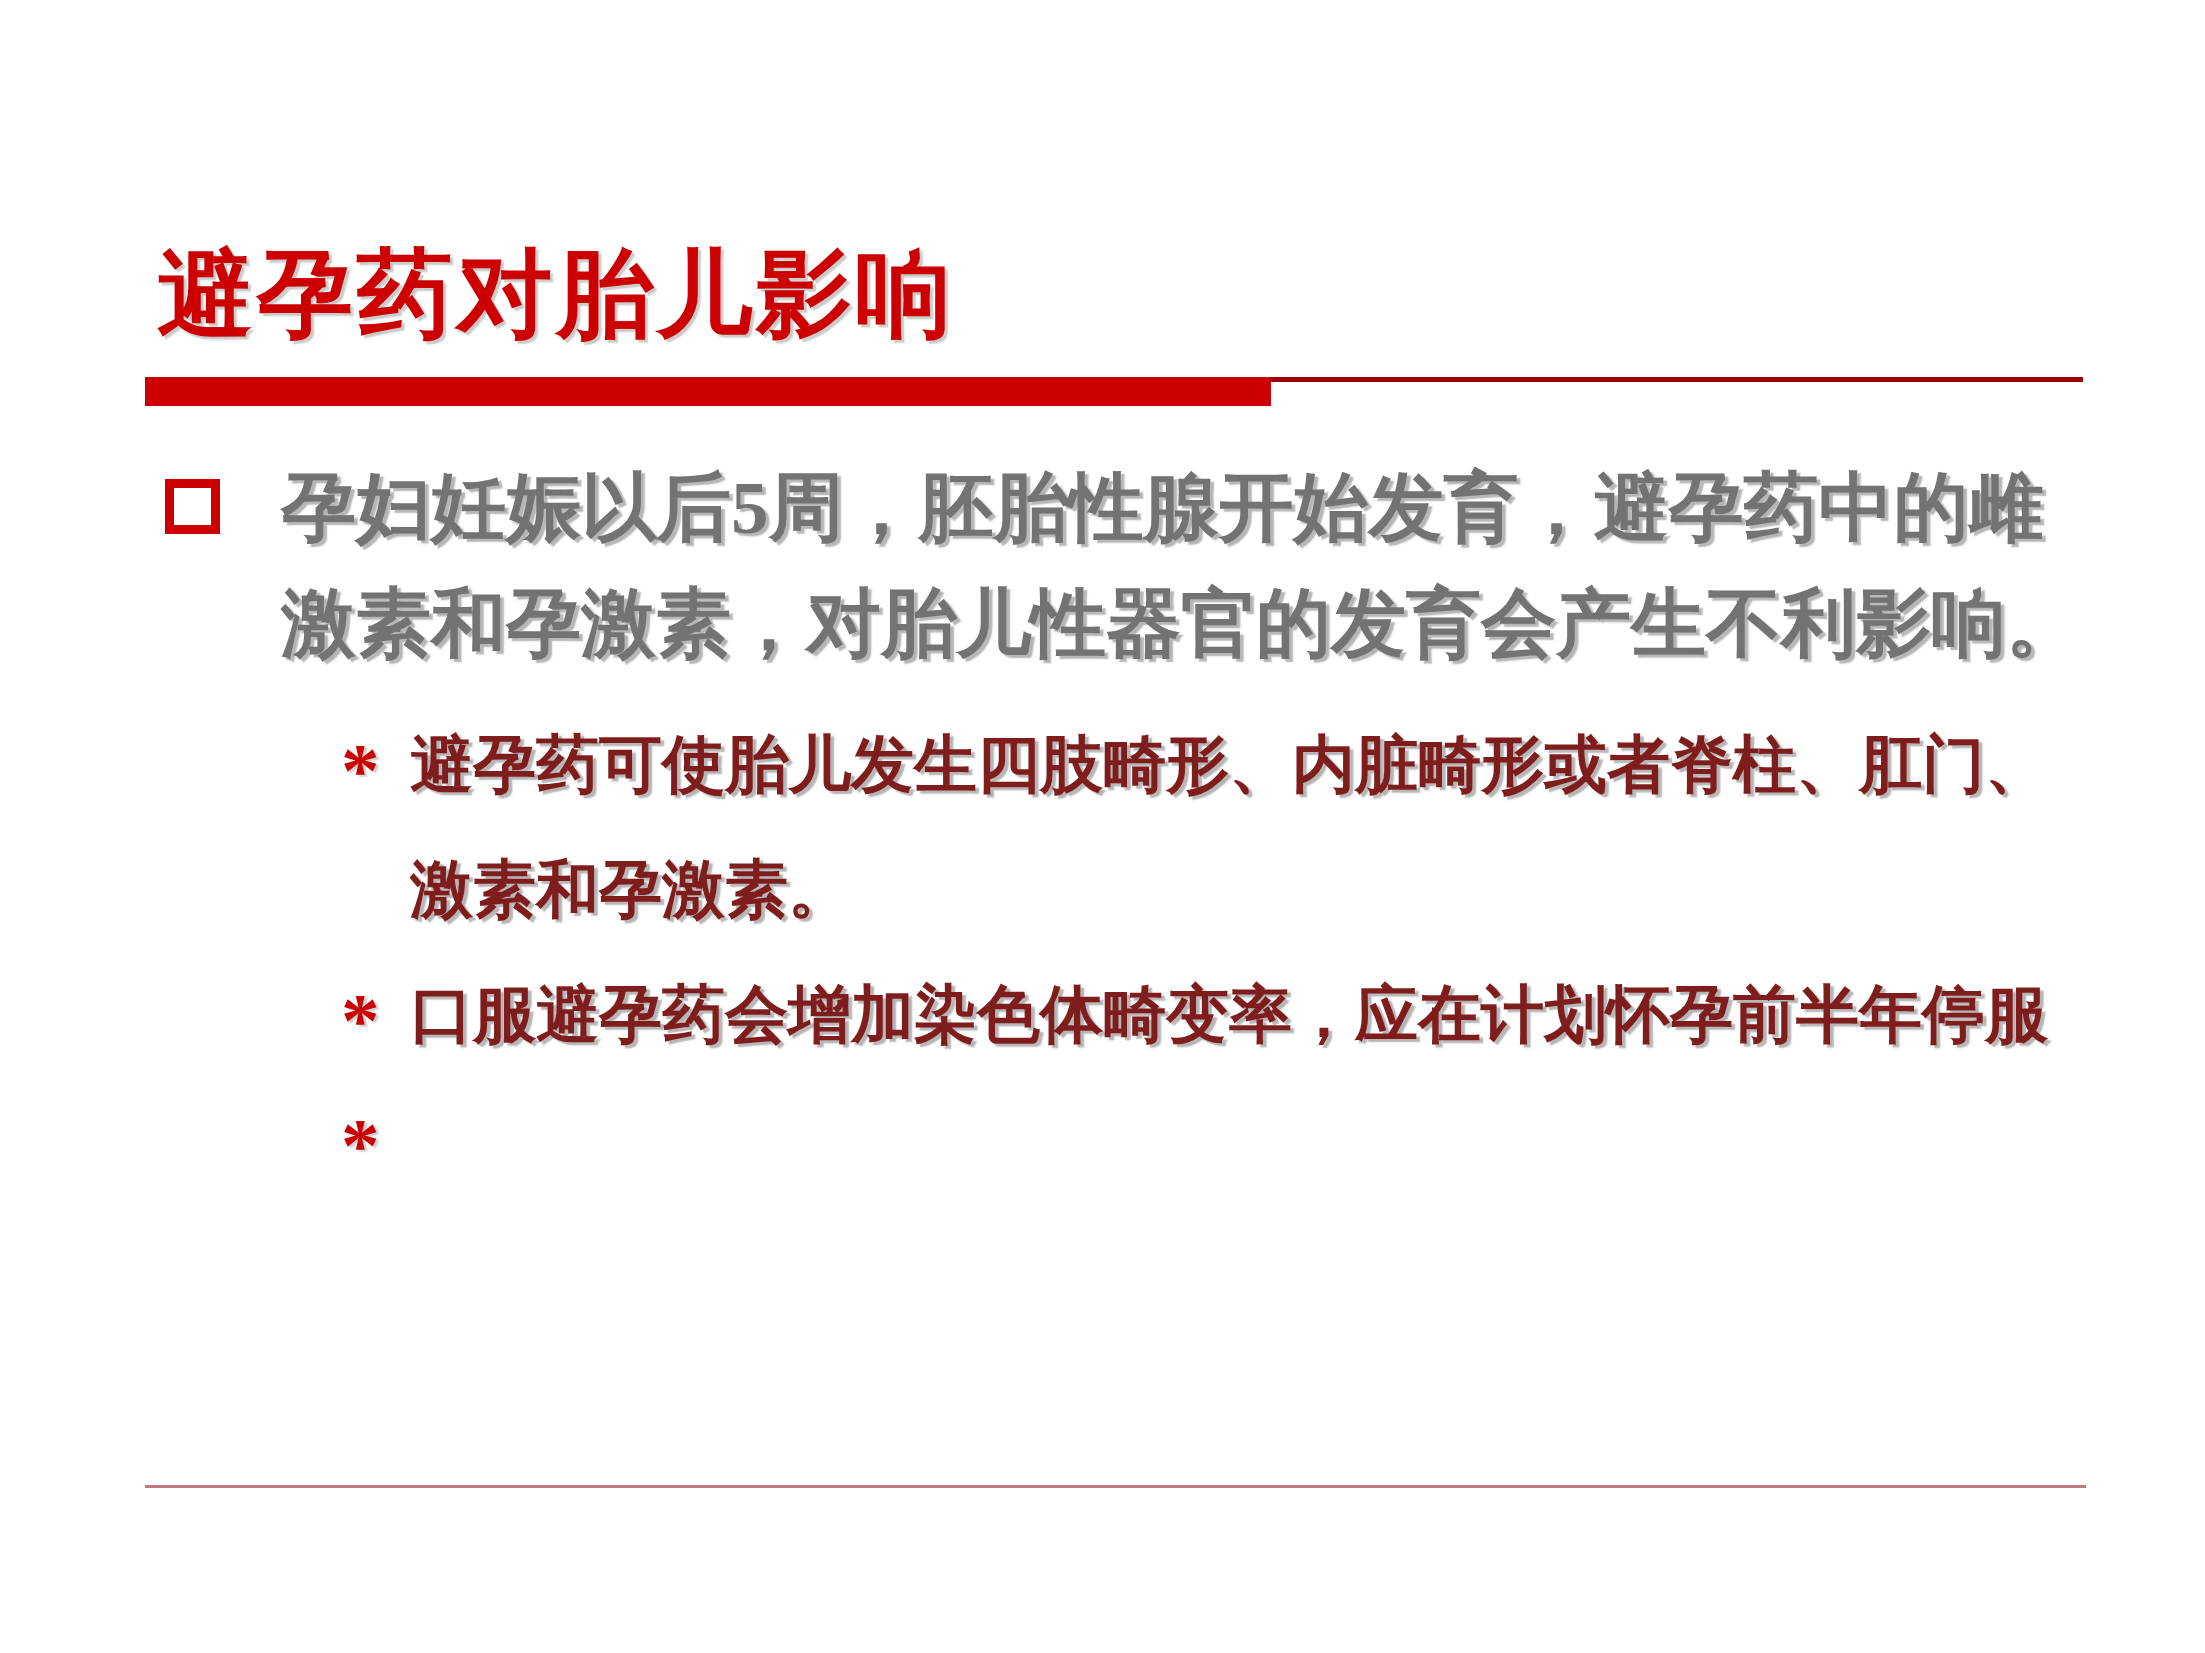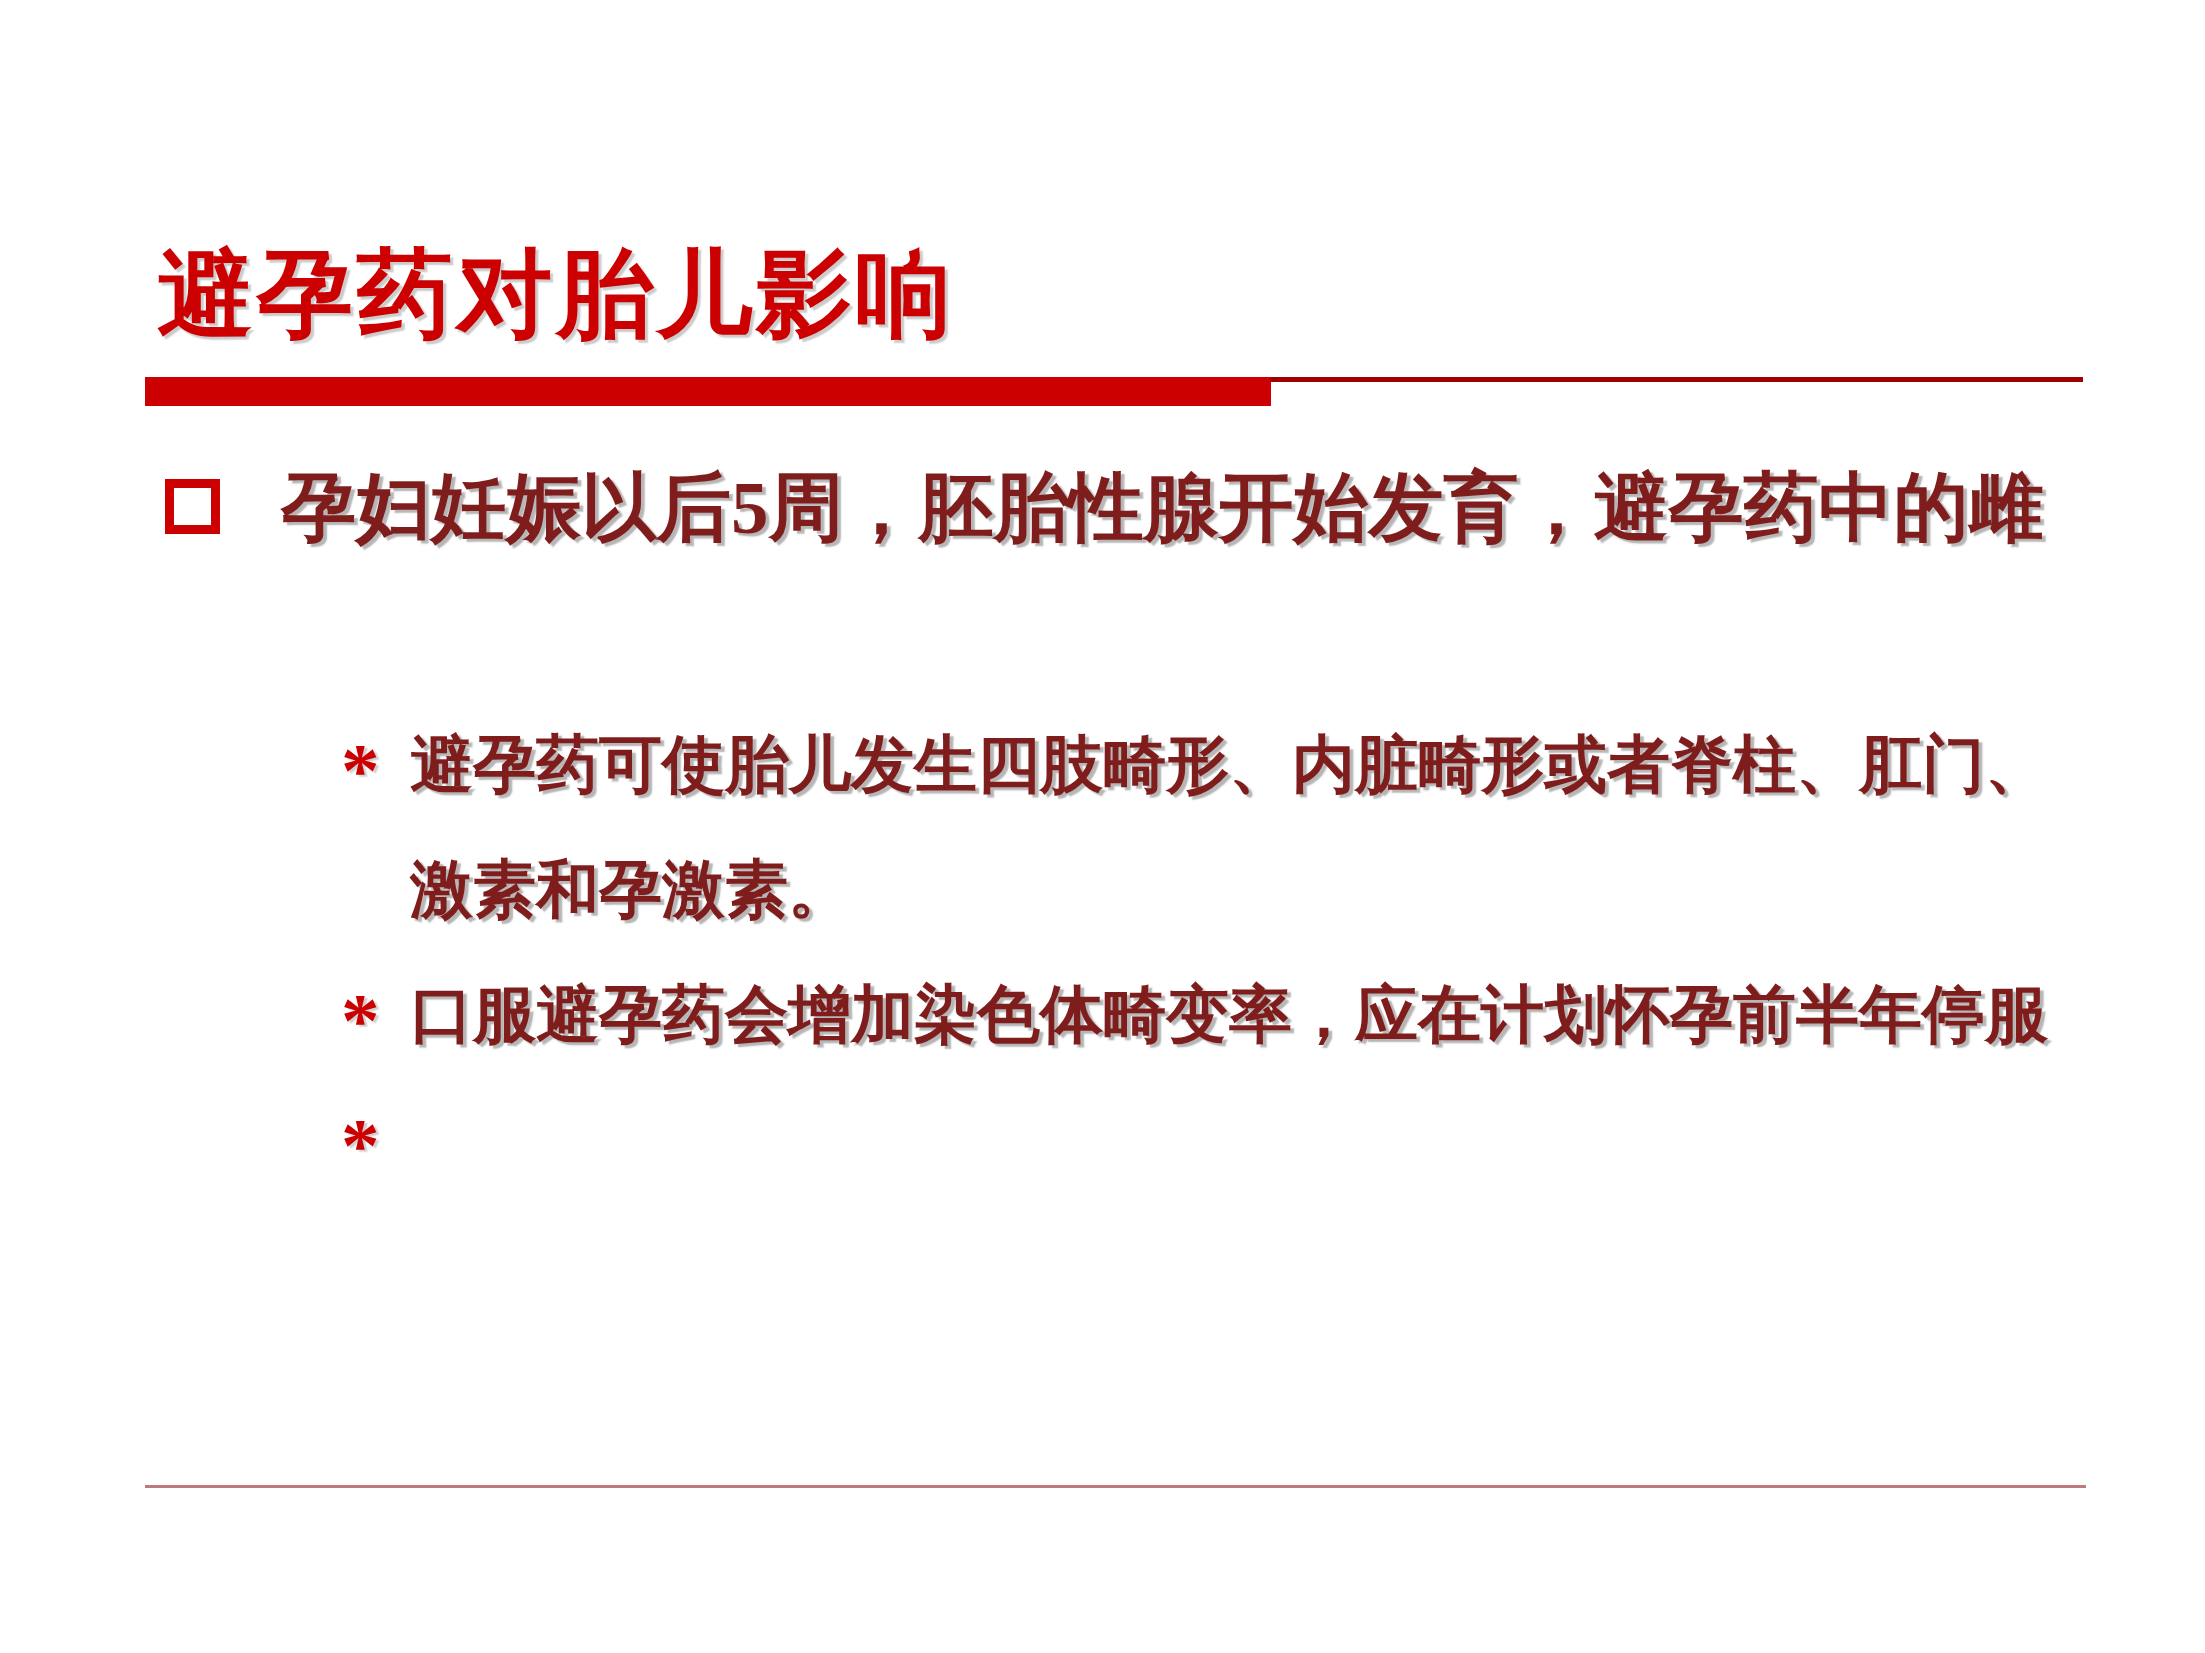--- a/index.html
+++ b/index.html
@@ -52,21 +52,21 @@
     border: 9.2px solid #cc0000;
     background: #ffffff;
   }
   .main-text {
     position: absolute;
     left: 281px;
     top: 450px;
     font-size: 75px;
     line-height: 116px;
     font-weight: bold;
-    color: #7f1d1d;
+    color: #737373;
     text-shadow: 3.8px 3.1px 1.5px rgba(110,110,110,0.5);
     white-space: nowrap;
   }
   .sub-list {
     position: absolute;
     left: 410px;
     top: 703px;
   }
   .sub-item {
     position: relative;
@@ -106,20 +106,21 @@
 
   <div class="slide-title">避孕药对胎儿影响</div>
 
   <div class="title-bar-thick"></div>
   <div class="title-bar-thin"></div>
 
   <div class="main-bullet-square"></div>
 
   <div class="main-text">
     <div class="main-line">孕妇妊娠以后5周，胚胎性腺开始发育，避孕药中的雌</div>
+    <div class="main-line">激素和孕激素，对胎儿性器官的发育会产生不利影响。</div>
   </div>
 
   <div class="sub-list">
 
     <div class="sub-item">
       <span class="sub-marker">*</span>
       <div class="sub-line">避孕药可使胎儿发生四肢畸形、内脏畸形或者脊柱、肛门、</div>
       <div class="sub-line">激素和孕激素。</div>
     </div>
 

